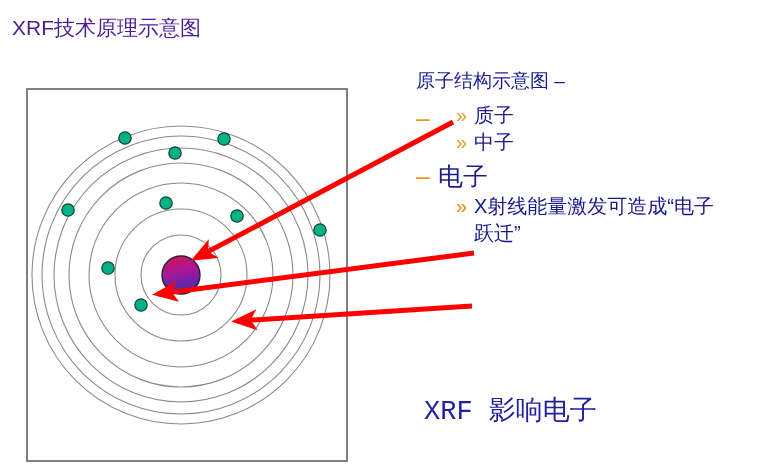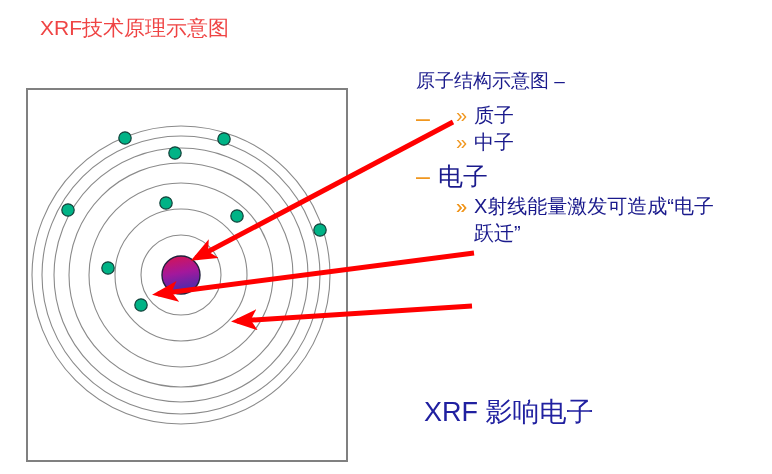--- a/index.html
+++ b/index.html
@@ -19,25 +19,25 @@
     position: absolute;
     left: 0; top: 0;
     width: 772px;
     height: 474px;
     background: #ffffff;
   }
 
   
   #slide-title {
     position: absolute;
-    left: 40px;
+    left: 12px;
     top: 14px;
     font-size: 21px;
     line-height: 28px;
-    color: #ef4444;
+    color: #4c1d95;
     white-space: nowrap;
     letter-spacing: 0px;
   }
 
   
   #atom-panel {
     position: absolute;
     left: 26px;
     top: 88px;
     width: 322px;
@@ -118,20 +118,21 @@
     text-indent: 0;
   }
   #footer-line {
     position: absolute;
     left: 424px;
     top: 394px;
     font-size: 27px;
     line-height: 36px;
     color: #2020a0;
     white-space: nowrap;
+    font-family: Liberation Mono, monospace;
   }
 </style>
 </head>
 <body>
 
 <div id="slide">
 
   <div id="slide-title">XRF技术原理示意图</div>
 
   <div id="atom-panel">

